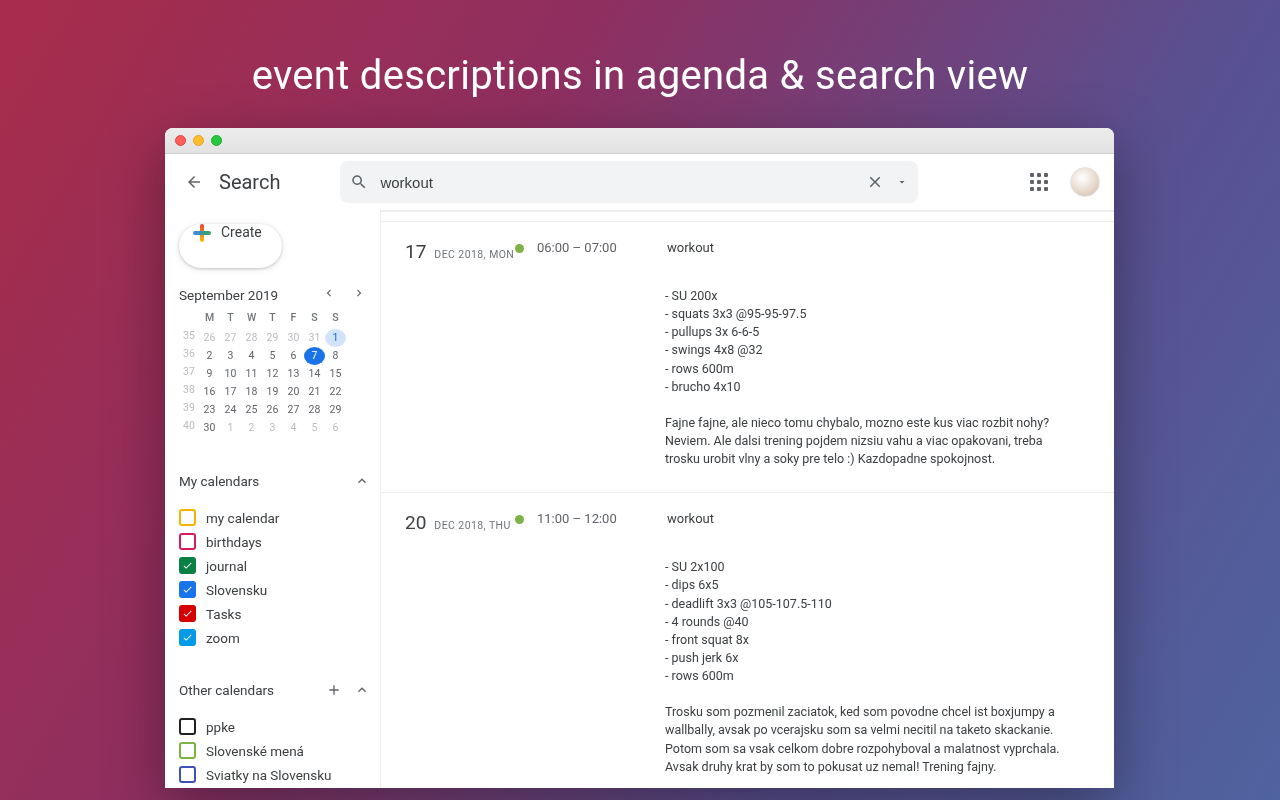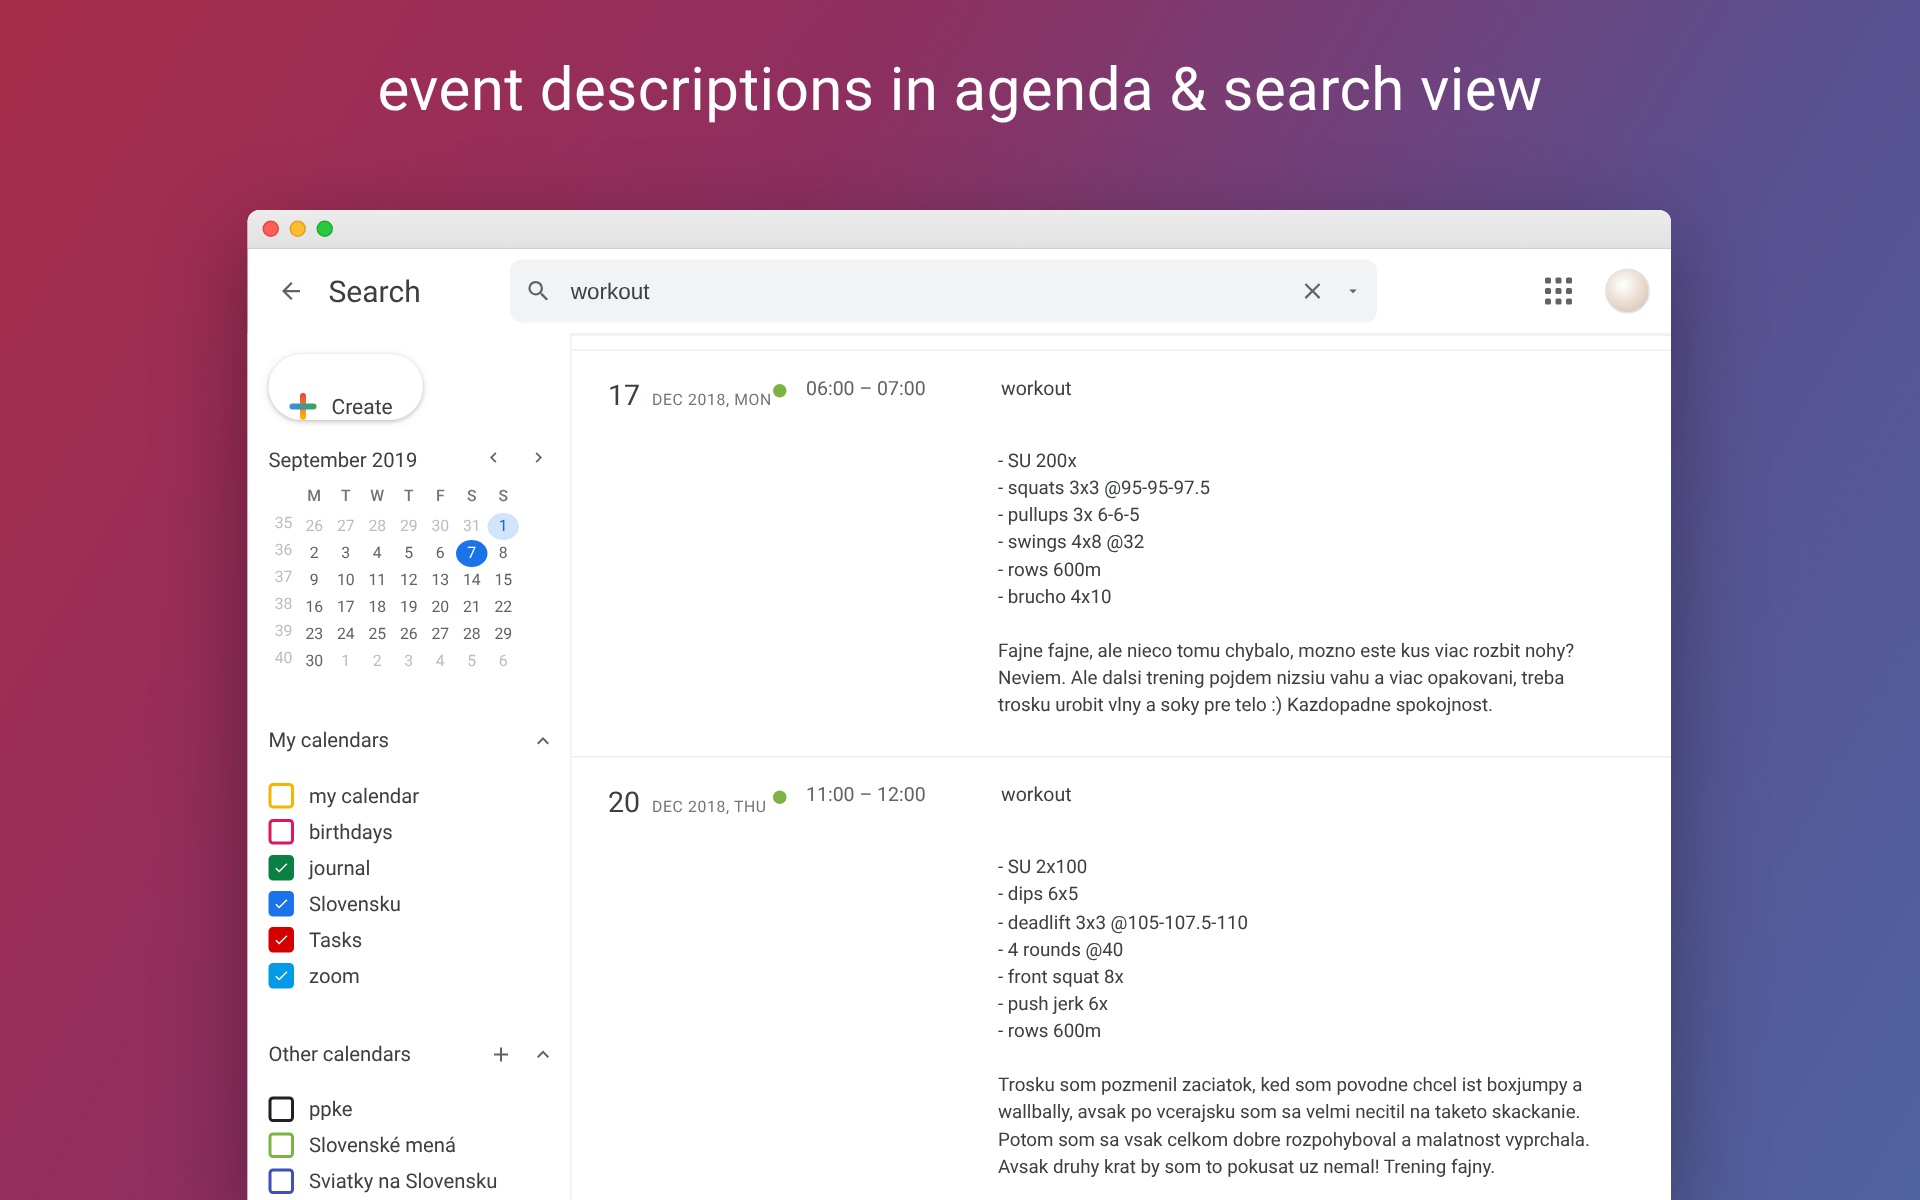--- a/index.html
+++ b/index.html
@@ -3,26 +3,26 @@
 <meta charset="utf-8">
 <style>
   * { box-sizing: border-box; margin: 0; padding: 0; }
   html, body { width: 1280px; height: 800px; overflow: hidden; font-family: -apple-system, BlinkMacSystemFont, "Segoe UI", Roboto, Helvetica, Arial, sans-serif; }
   .bg {
     width: 1280px; height: 800px;
     background: linear-gradient(120deg, #a82d4b 0%, #8e2f60 35%, #5a4f8f 70%, #4f63a0 100%);
     position: relative;
   }
   .headline {
-    position: absolute; top: 36px; left: 0; right: 0;
+    position: absolute; top: 52px; left: 0; right: 0;
     text-align: center; color: #fff; font-size: 40px; font-weight: 400;
     letter-spacing: 0.3px;
   }
   .window {
-    position: absolute; left: 165px; top: 140px; width: 949px; height: 660px;
+    position: absolute; left: 165px; top: 128px; width: 949px; height: 660px;
     background: #fff; border-radius: 8px 8px 0 0; overflow: hidden;
     box-shadow: 0 20px 60px rgba(0,0,0,0.35);
   }
   .titlebar {
     height: 26px; background: linear-gradient(#ececec,#e2e2e2);
     border-bottom: 1px solid #d0d0d0; display:flex; align-items:center;
     padding-left: 10px; gap:7px;
   }
   .tl-dot { width:11px; height:11px; border-radius:50%; }
   .tl-red { background:#ff5f57; border:1px solid #e14942; }
@@ -54,21 +54,21 @@
     background: radial-gradient(circle at 40% 35%, #fff, #e5d6c8 60%, #ccb8a6);
     border:1px solid #e3e3e3;
   }
 
   .body { display:flex; height: calc(100% - 82px); }
   .sidebar {
     width: 216px; border-right:1px solid #eee; padding: 10px 10px 0 14px;
     font-size:13px; color:#3c4043; background:#fff;
   }
   .create-btn {
-    display:inline-flex; align-items:flex-end; gap:10px; height:44px;
+    display:inline-flex; align-items:flex-start; gap:10px; height:44px;
     border-radius:24px; box-shadow:0 1px 3px rgba(0,0,0,0.2),0 1px 8px rgba(0,0,0,0.08);
     padding:0 20px 0 14px; margin: 4px 0 16px 0; cursor:pointer; background:#fff;
   }
   .plus-mark {
     width:18px; height:18px; position:relative;
   }
   .plus-mark::before, .plus-mark::after {
     content:""; position:absolute; border-radius:2px;
   }
   .plus-mark::before { left:7px; top:0; width:4px; height:18px; background:linear-gradient(#ea4335,#fbbc05); }

